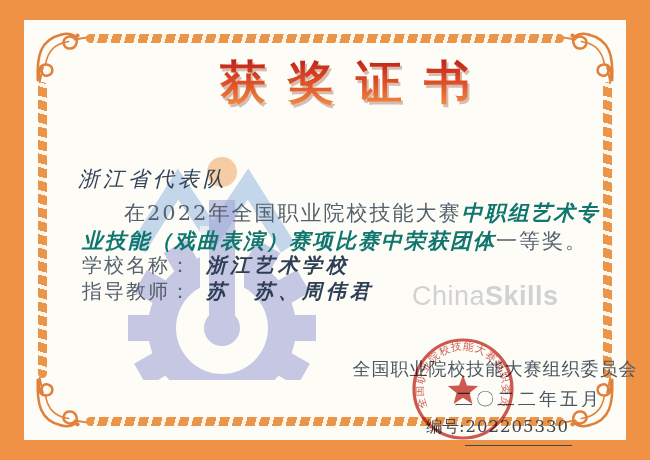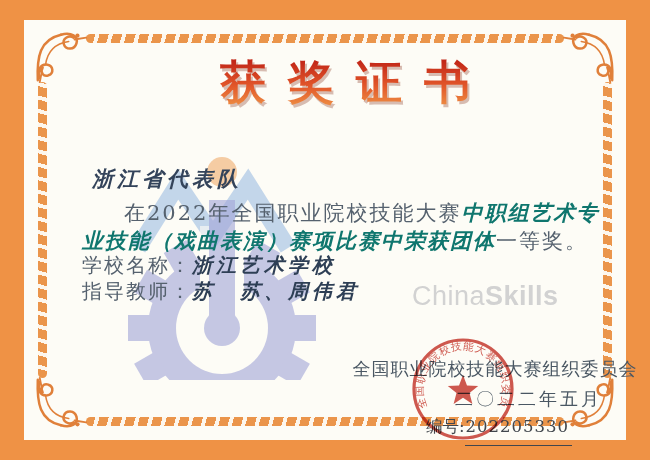--- a/index.html
+++ b/index.html
@@ -36,35 +36,35 @@
   .title{
     position:absolute; left:0; right:0; top:32px; text-align:center;
     font-size:46px; font-weight:bold; letter-spacing:22px; text-indent:22px;
     background:linear-gradient(180deg,#c22718 15%,#e2572a 55%,#f09a49 95%);
     -webkit-background-clip:text; background-clip:text; color:transparent;
     filter:drop-shadow(2px 3px 0 rgba(130,40,15,.30));
     padding-left:40px;
   }
 
   .recipient{
-    position:absolute; left:68px; top:145px;
-    font-size:21px; font-weight:bold; font-style:italic; color:#33435a;
+    position:absolute; left:54px; top:145px;
+    font-size:21px; font-weight:normal; font-style:italic; color:#33435a;
     letter-spacing:4px;
   }
 
   .body-par{
     position:absolute; left:58px; top:179px; width:536px;
     font-size:21px; line-height:27px; color:#55616e;
     text-indent:2em; letter-spacing:2px;
   }
   .body-par .hand{ font-weight:bold; font-style:italic; color:#0f766e; }
 
   .fields{ position:absolute; left:58px; top:233px; font-size:20px; color:#55616e; }
   .field-row{ line-height:25.5px; letter-spacing:2px; }
-  .field-row .val{ font-weight:bold; font-style:italic; color:#2e3f55; margin-left:0; letter-spacing:4px; }
+  .field-row .val{ font-weight:bold; font-style:italic; color:#2e3f55; margin-left:14px; letter-spacing:4px; }
 
   .chinaskills{
     position:absolute; left:388px; top:261px;
     font-family:"Liberation Sans", sans-serif; font-size:27px; color:#d2d2d2;
     letter-spacing:.5px;
   }
   .chinaskills .bold{ font-weight:bold; }
 
   .issuer{ position:absolute; left:328px; top:337px; width:286px; text-align:center;
     font-size:18px; color:#4a5763; letter-spacing:1px; }

